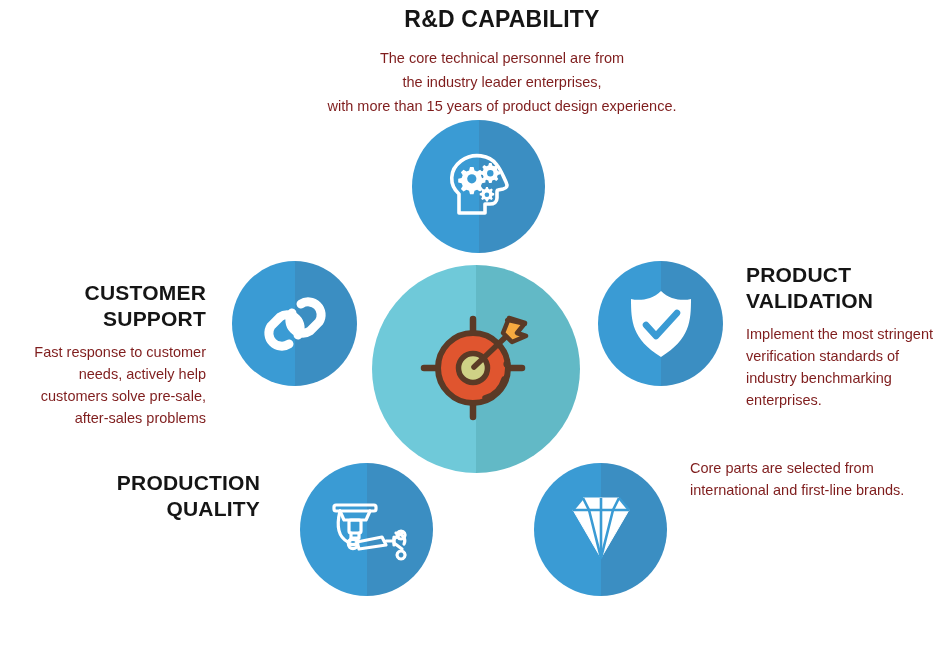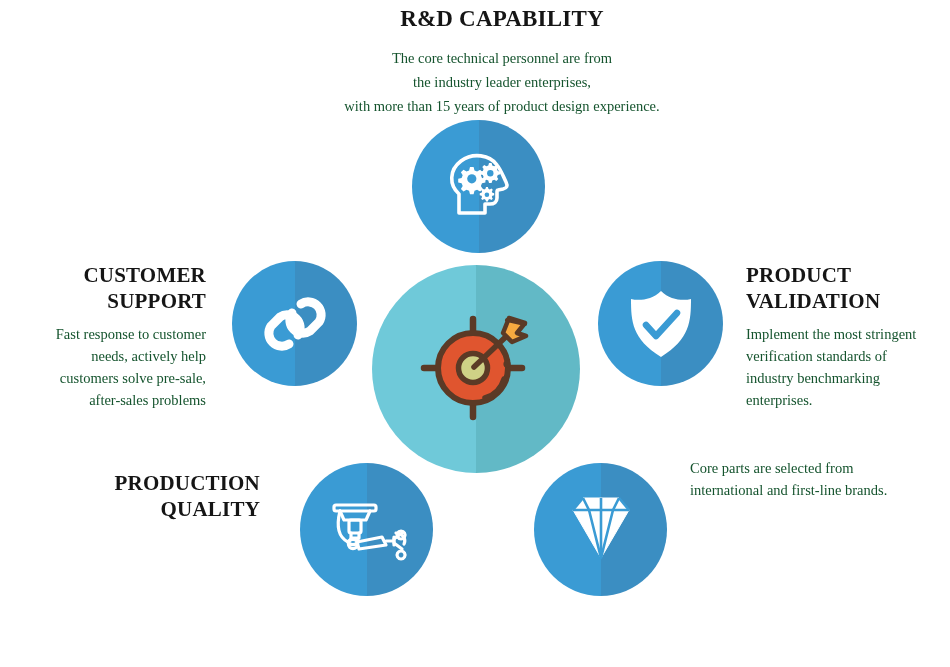--- a/index.html
+++ b/index.html
@@ -29,32 +29,32 @@
     font-size: 21px;
     line-height: 26px;
     letter-spacing: 0.2px;
     color: #151515;
     margin: 0 0 9px 0;
     text-transform: uppercase;
   }
   .block .body {
     font-size: 14.5px;
     line-height: 22px;
-    color: #14532d;
+    color: #7f1d1d;
     margin: 0;
   }
   .align-right { text-align: right; }
   .align-left  { text-align: left;  }
   .align-center{ text-align: center;}
 
   #block-rd      { left: 262px; top: 6px;   width: 480px; }
   #block-rd .heading { font-size: 23px; margin-bottom: 14px; }
   #block-rd .body    { line-height: 24px; }
 
-  #block-customer   { left: 10px;  top: 262px; width: 196px; }
+  #block-customer   { left: 10px;  top: 280px; width: 196px; }
   #block-production { left: 10px;  top: 470px; width: 250px; }
   #block-validation { left: 746px; top: 262px; width: 196px; }
   #block-supply     { left: 690px; top: 457px; width: 250px; }
 
   
   .node {
     position: absolute;
     border-radius: 50%;
     overflow: hidden;
   }
@@ -80,21 +80,21 @@
   #node-rd         { left: 412px; top: 120px; width: 133px; height: 133px; }
   #node-customer   { left: 232px; top: 261px; width: 125px; height: 125px; }
   #node-validation { left: 598px; top: 261px; width: 125px; height: 125px; }
   #node-production { left: 300px; top: 463px; width: 133px; height: 133px; }
   #node-supply     { left: 534px; top: 463px; width: 133px; height: 133px; }
   #node-center     { left: 372px; top: 265px; width: 208px; height: 208px; }
 </style>
 </head>
 <body>
 
-<div id="stage" style="width: 950px; height: 667px; background: rgb(255, 255, 255); font-family: Liberation Serif, serif;">
+<div id="stage" style="width: 950px; height: 667px; background: rgb(255, 255, 255);">
 
   <div class="block align-center" id="block-rd">
     <div class="heading">R&amp;D CAPABILITY</div>
     <div class="body">The core technical personnel are from<br>the industry leader enterprises,<br>with more than 15 years of product design experience.</div>
   </div>
 
   <div class="block align-right" id="block-customer">
     <div class="heading">CUSTOMER<br>SUPPORT</div>
     <div class="body">Fast response to customer<br>needs, actively help<br>customers solve pre-sale,<br>after-sales problems</div>
   </div>

